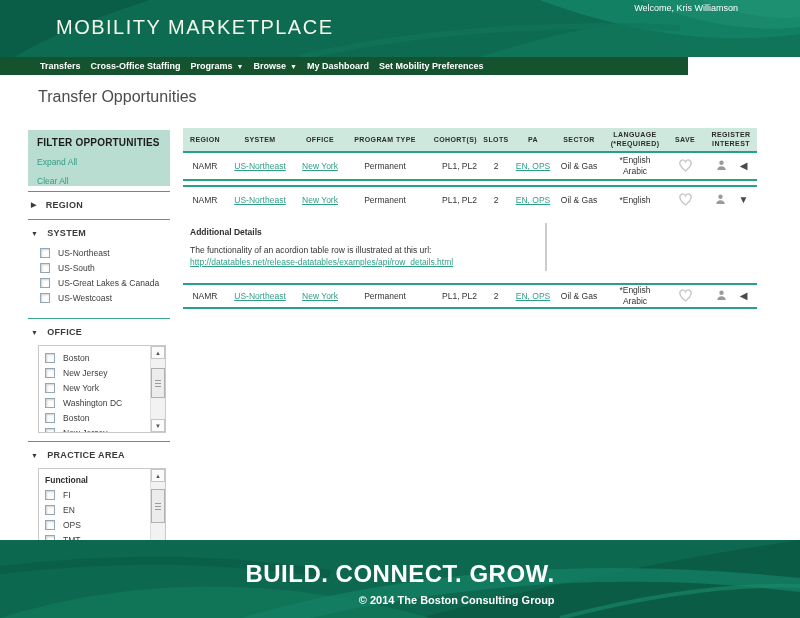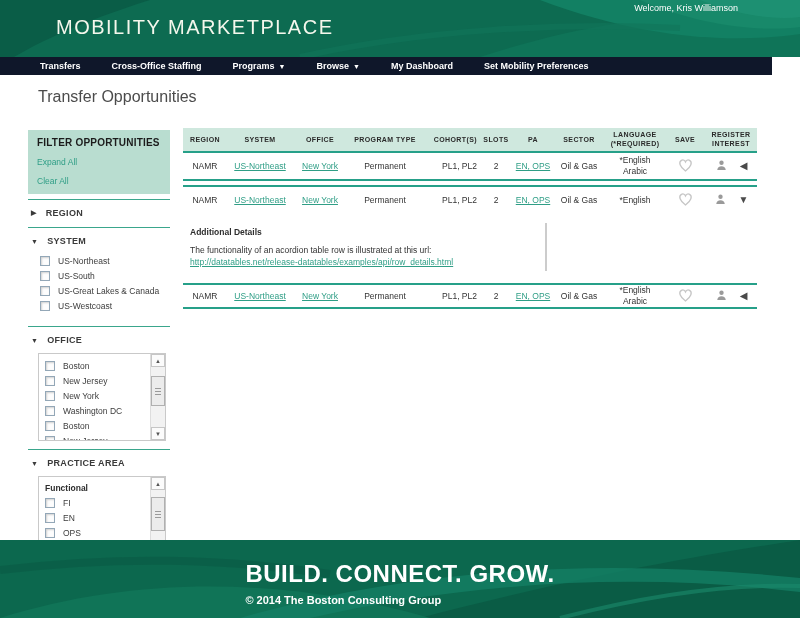--- a/index.html
+++ b/index.html
@@ -7,29 +7,29 @@
   body { font-family:"Liberation Sans", sans-serif; }
   .app { position:relative; width:800px; height:618px; background:#fff; overflow:hidden; margin:0 auto; }
 
   
   .hdr { position:absolute; top:0; left:0; width:800px; height:57px; background:#0d6b51; overflow:hidden; }
   .hdr svg, .ftr svg { position:absolute; top:0; left:0; width:100%; height:100%; }
   .hdr-title { position:absolute; left:56px; top:16px; font-size:20px; letter-spacing:1.5px; color:#f4f7ec; font-weight:400; z-index:2; }
   .welcome { position:absolute; right:62px; top:3px; font-size:9px; color:#fff; z-index:2; }
 
   
-  .nav { position:absolute; top:57px; left:0; width:772px; height:18px; background:#0f172a; display:flex; align-items:center; padding-left:40px; gap:31px; z-index:3; }
+  .nav { position:absolute; top:57px; left:0; width:688px; height:18px; background:#14532d; display:flex; align-items:center; padding-left:40px; gap:10px; z-index:3; }
   .nav a { color:#fff; font-size:9px; font-weight:bold; text-decoration:none; white-space:nowrap; display:flex; align-items:center; gap:4px; cursor:pointer; }
   .nav .caret { font-size:7px; line-height:1; }
 
   .page-title { position:absolute; left:38px; top:88px; font-size:16px; font-weight:400; color:#4b4b4b; }
 
   
   .filter { position:absolute; left:28px; top:130px; width:142px; font-size:8.5px; color:#3c3c3c; }
-  .filter-head { background:#b9ddd0; padding:7px 10px 8px 9px; }
+  .filter-head { background:#b9ddd0; padding:7px 10px 0 9px; }
   .filter-title { font-size:10px; font-weight:bold; color:#1c1c1c; letter-spacing:.2px; }
   .filter-link { display:block; color:#2f9e86; margin-top:9px; cursor:pointer; text-decoration:none; font-size:8.5px; }
   .fsec { border-top:1px solid #3aa68c; margin-top:5px; padding-top:6px; }
   .fsec-h { display:flex; align-items:center; gap:9px; padding:2px 0 4px 3px; font-size:9px; font-weight:bold; color:#3a3a3a; letter-spacing:.3px; cursor:pointer; }
   .fsec-h .tri { font-size:7px; color:#3a3a3a; }
   .cb-list { padding:3px 0 8px 12px; }
   .cb-row { display:flex; align-items:center; gap:8px; height:15px; cursor:pointer; }
   .cb { width:10px; height:10px; flex:0 0 10px; border:1px solid #93a7b7; background:#fdfdfd; box-shadow:inset 1px 1px 2px rgba(0,0,0,.18); }
   .grp-label { font-weight:bold; height:14px; line-height:14px; color:#2e2e2e; }
   .scrollbox { position:relative; margin:4px 0 8px 10px; width:128px; border:1px solid #c9c9c9; background:#fff; overflow:hidden; padding:4px 21px 0 6px; }
@@ -68,21 +68,21 @@
   .det-desc { margin-top:8px; font-size:8.5px; color:#333; }
   .det-link { display:inline-block; margin-top:2px; font-size:8.5px; }
   .det-divider { position:absolute; left:362px; top:10px; bottom:12px; width:2px; background:#cccccc; }
   .contact { position:absolute; left:374px; top:14px; }
   .contact .det-title { margin-bottom:8px; }
   .contact div { margin-top:2px; font-size:8.5px; }
 
   
   .ftr { position:absolute; left:0; top:540px; width:800px; height:78px; background:#0c684e; overflow:hidden; }
   .ftr-text { position:absolute; left:0; right:0; top:20px; text-align:center; z-index:2; }
-  .ftr-inner { display:inline-block; text-align:left; }
+  .ftr-inner { display:inline-block; text-align:right; }
   .tagline { color:#fff; font-size:24px; font-weight:bold; letter-spacing:.5px; }
   .copyright { color:#fff; font-size:11px; font-weight:bold; margin-top:6px; }
 </style>
 </head>
 <body>
 
 <div class="app">
 
   <div class="hdr">
     <svg viewBox="0 0 800 57" preserveAspectRatio="none">

